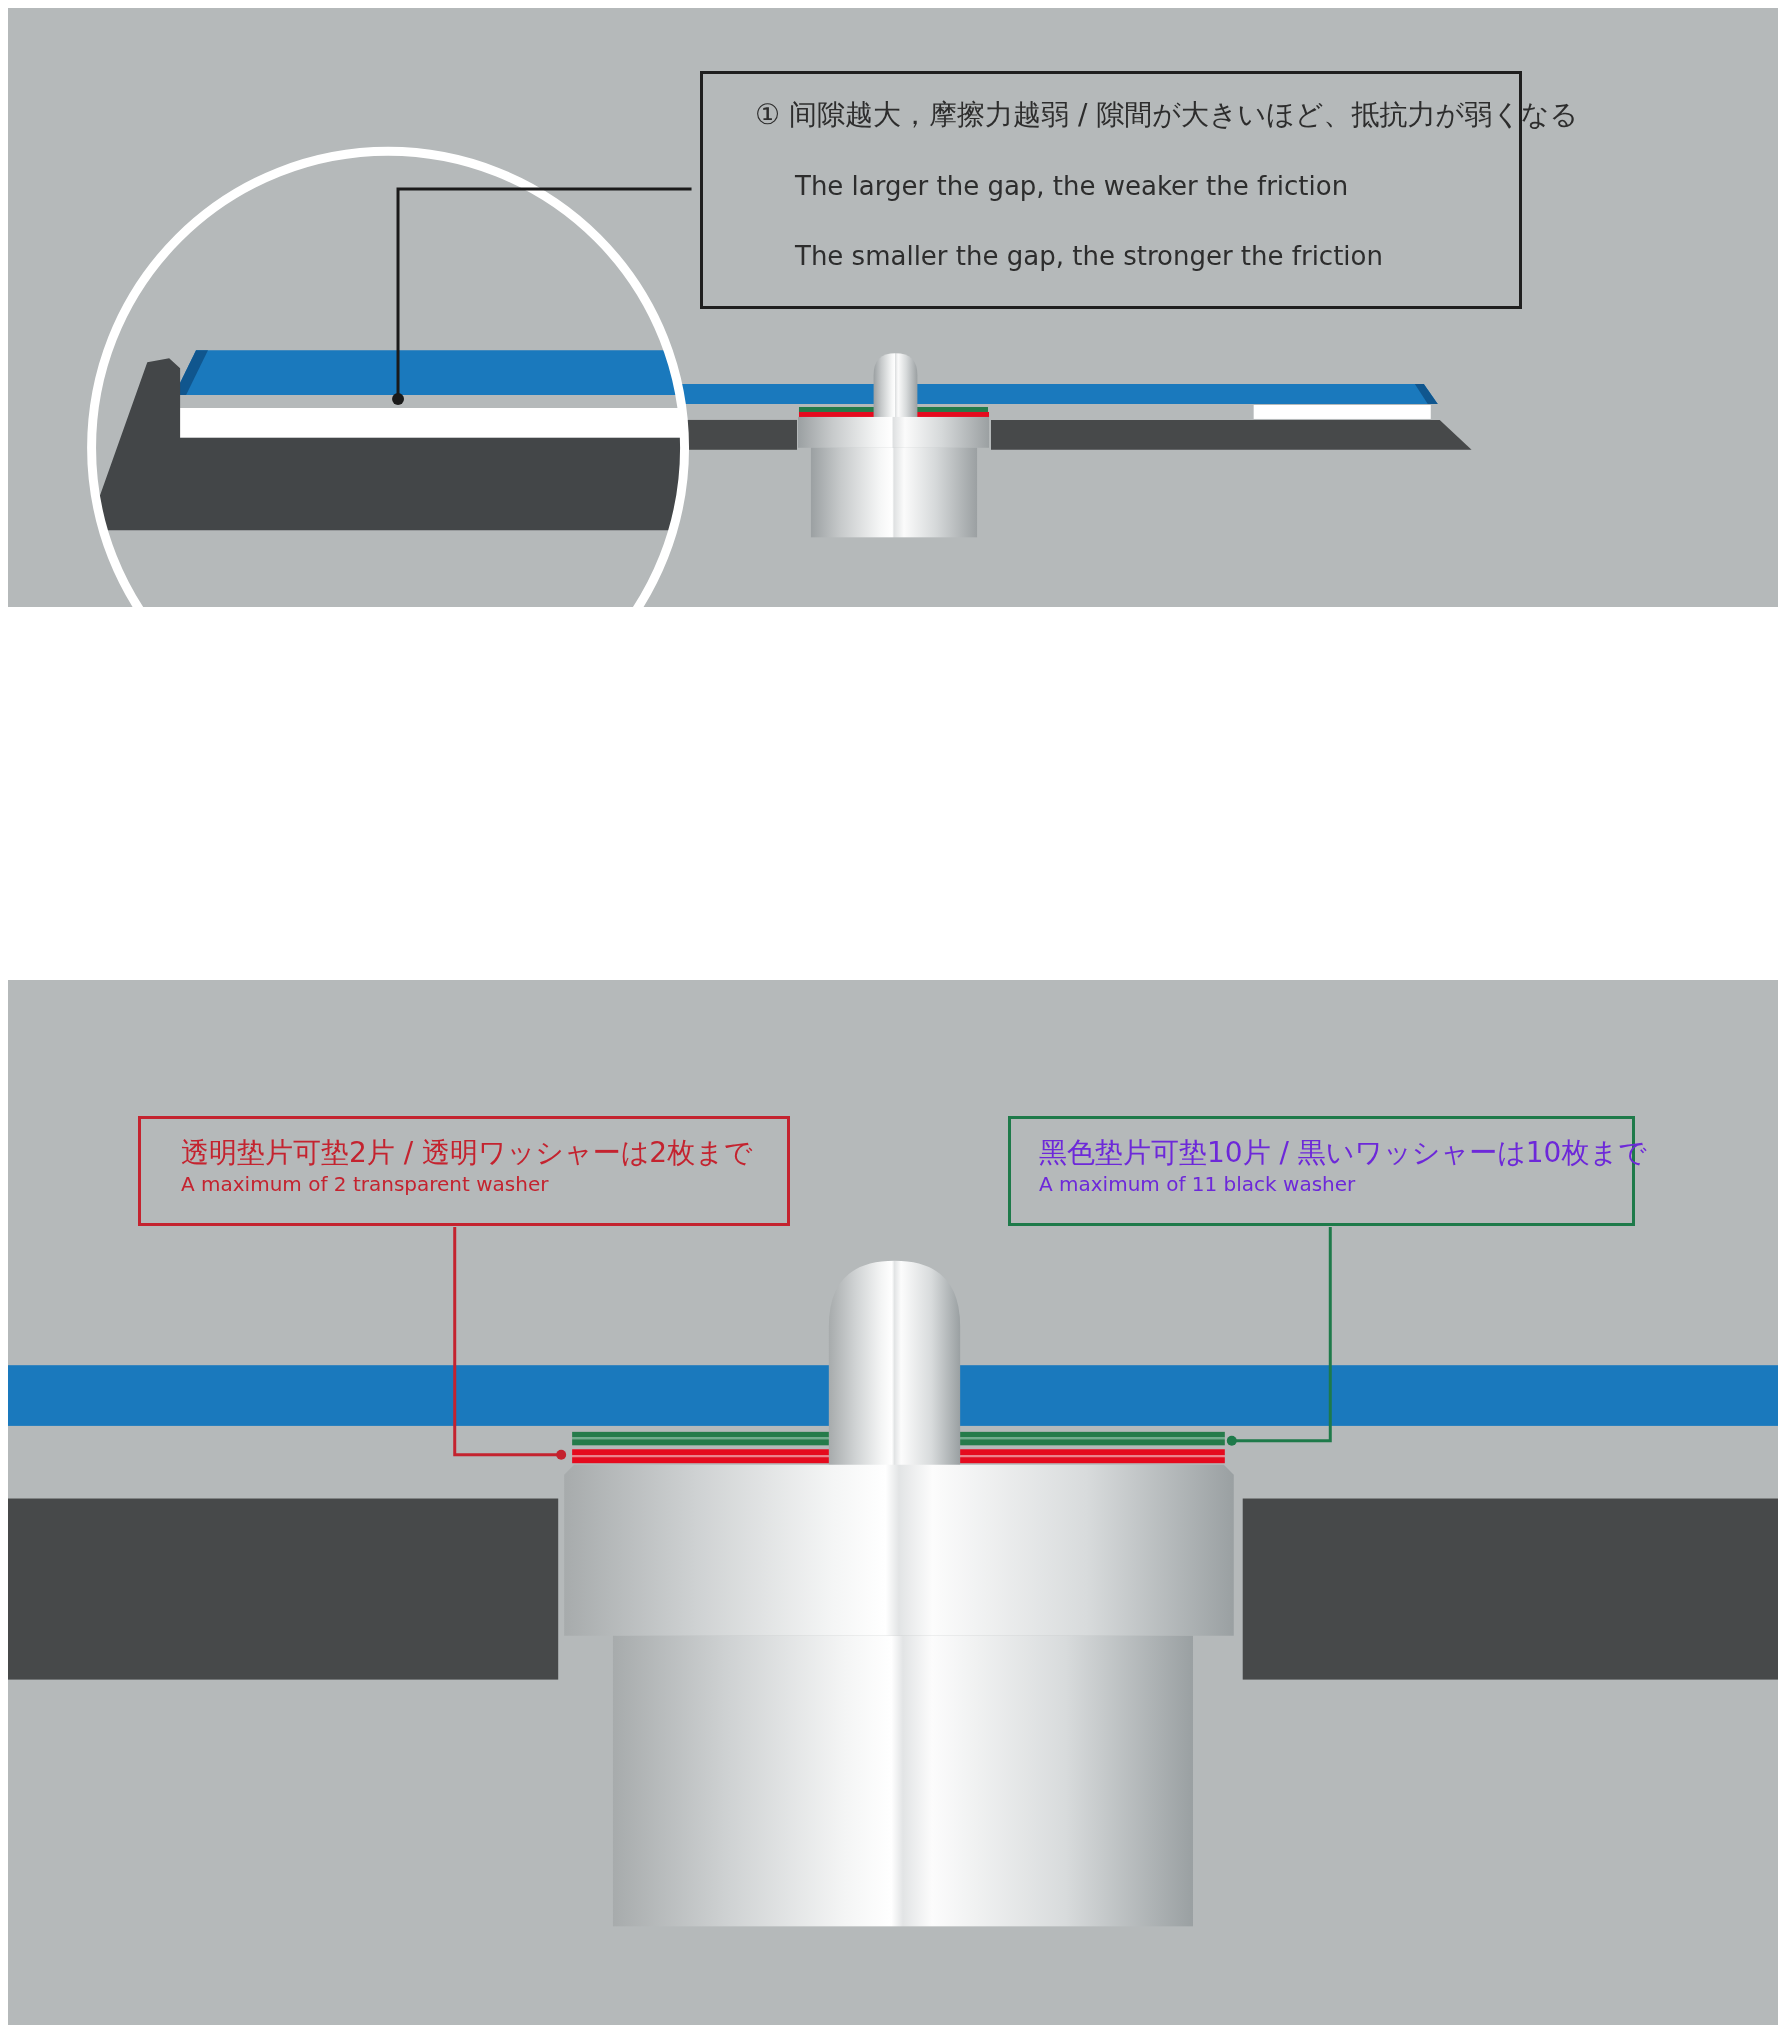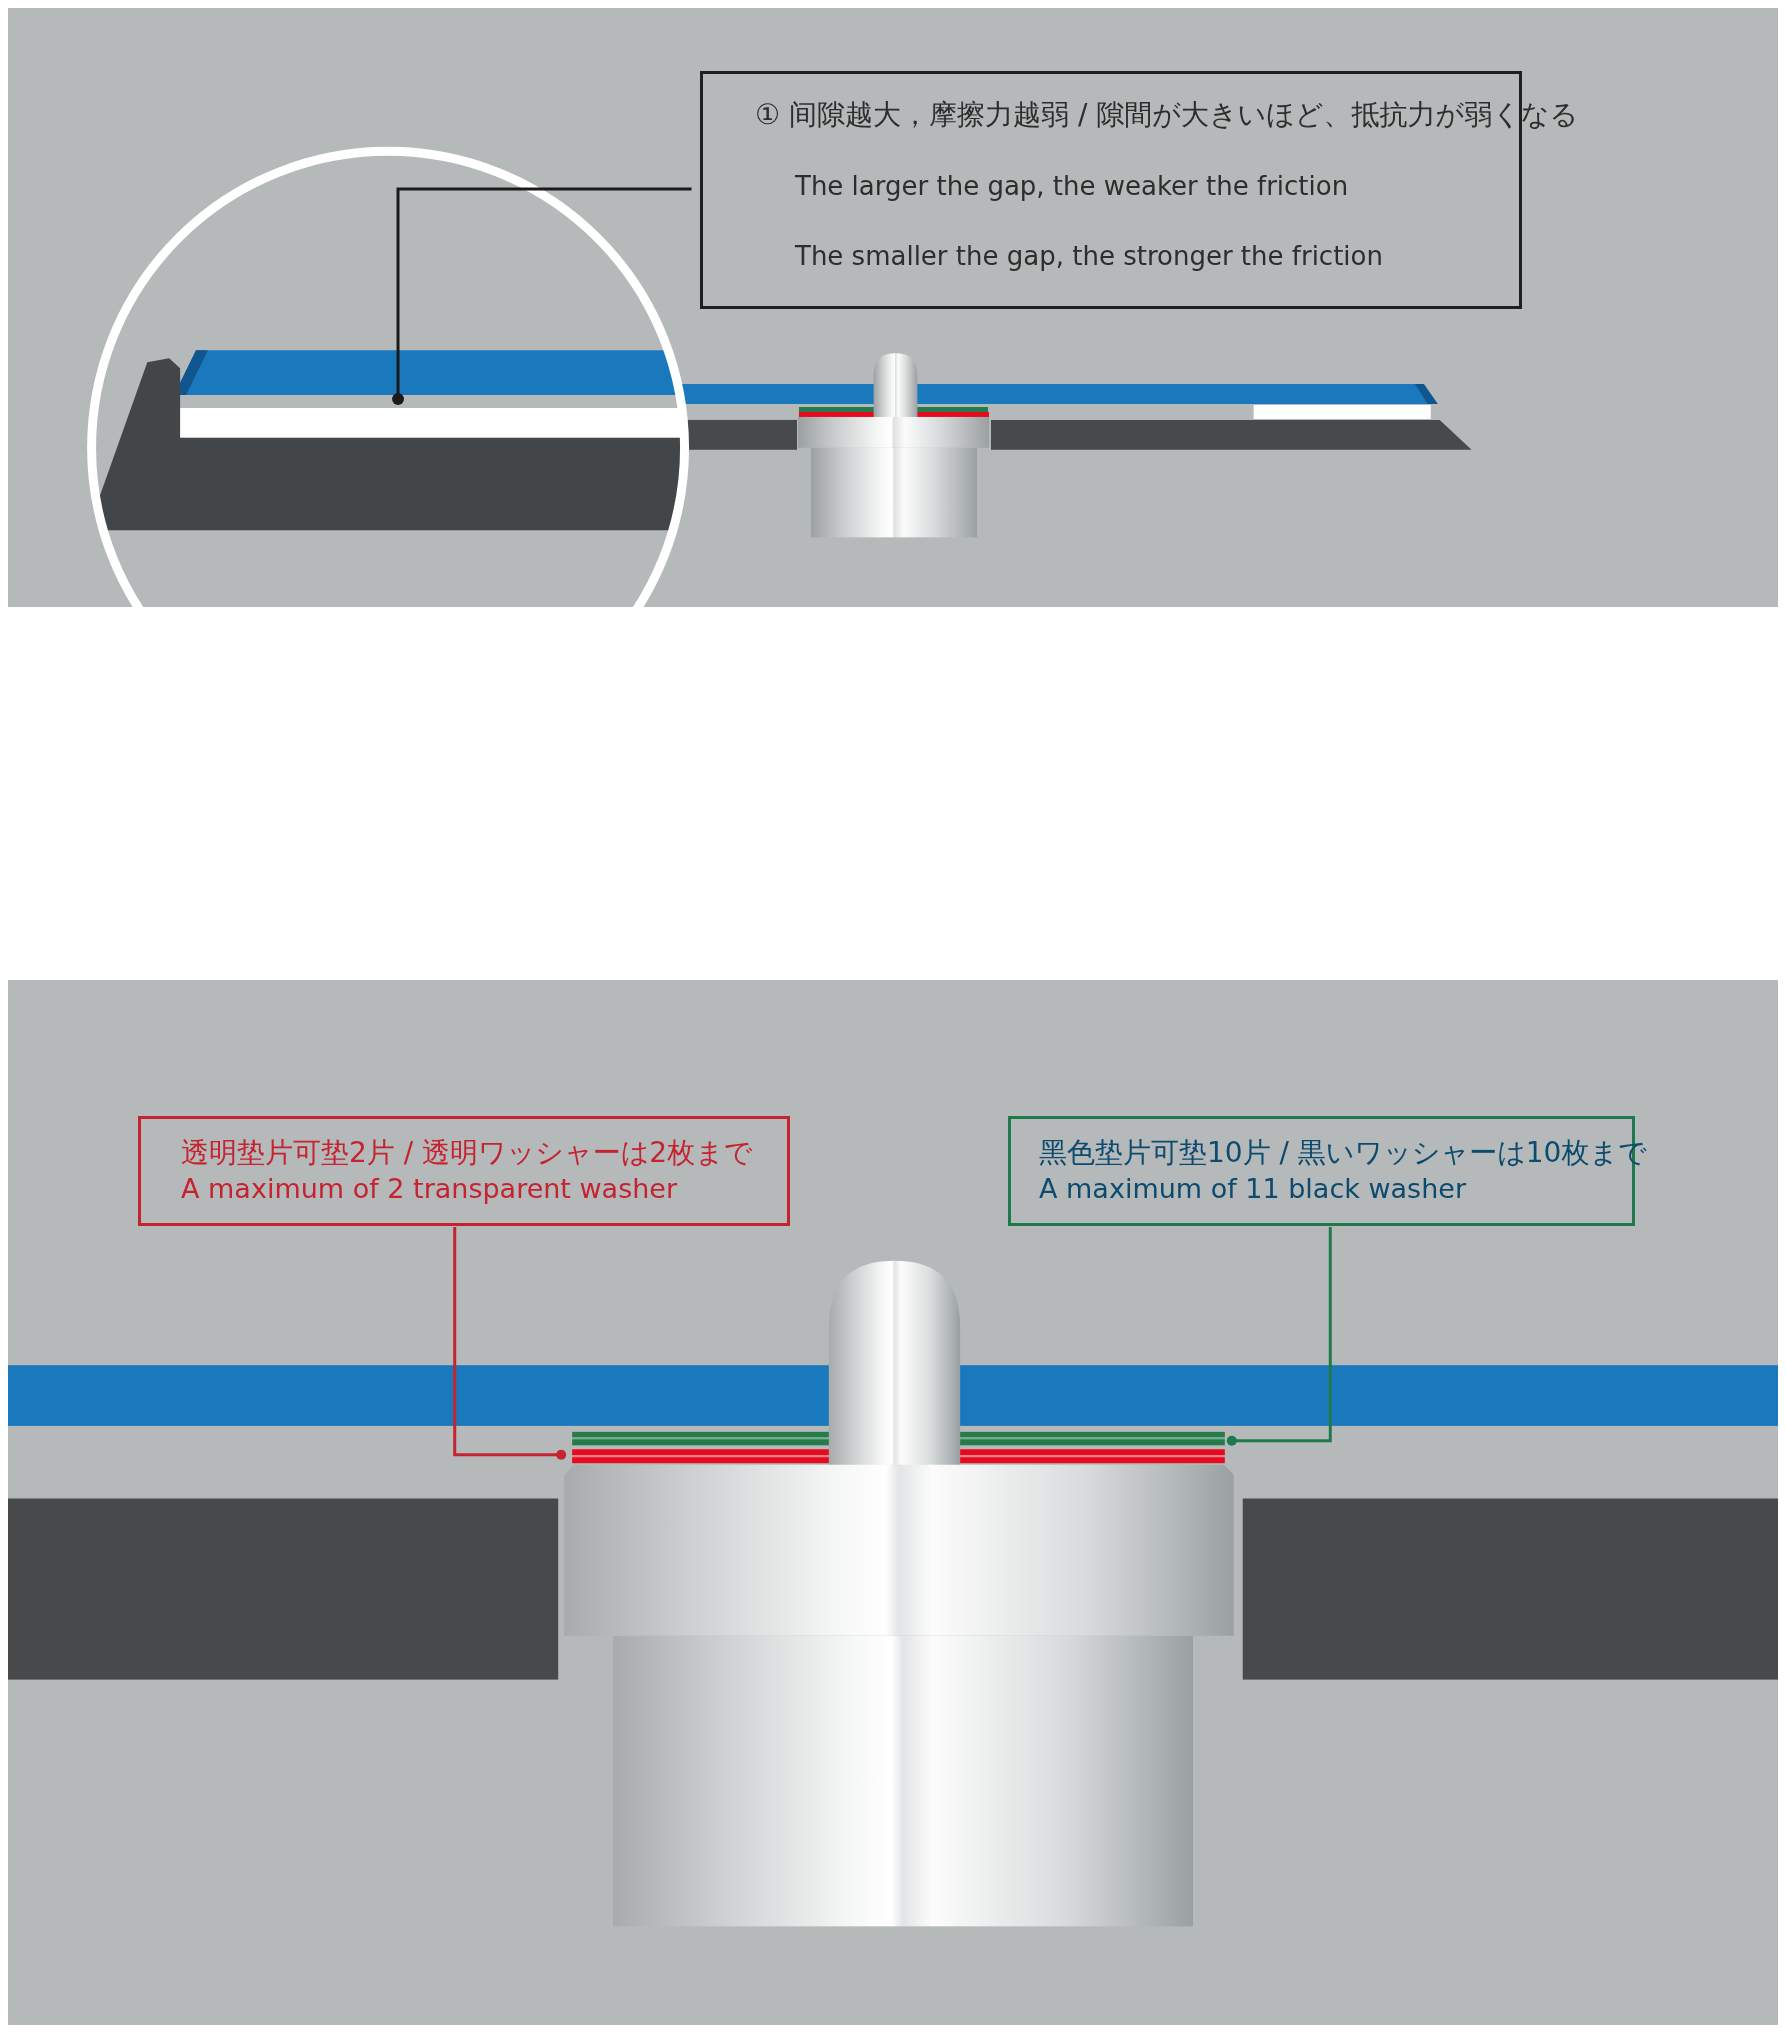--- a/index.html
+++ b/index.html
@@ -15,23 +15,23 @@
             border:3px solid #1f1f1f;box-sizing:border-box;color:#2d2d2d;
             padding:22px 20px 0 52px;}
   .info-item{margin-bottom:34px;}
   .info-cjk{font-size:28px;line-height:1.35;white-space:nowrap;}
   .info-en{font-size:26px;line-height:1.3;margin-left:40px;margin-top:36px;}
 
   
   .note{position:absolute;box-sizing:border-box;border-style:solid;border-width:3px;
         padding-top:16px;height:110px;}
   .note-cjk{font-size:28px;line-height:1.3;white-space:nowrap;}
-  .note-en{font-size:27px;line-height:1.3;}
+  .note-en{font-size:20px;line-height:1.3;}
   .note-red{left:116px;top:136px;width:652px;border-color:#c4232f;color:#c4232f;padding-left:40px;margin-left:14px;}
-  .note-green{left:1000px;top:136px;width:627px;border-color:#1e7a4a;color:#0c4a6e;padding-left:28px;}
+  .note-green{left:1000px;top:136px;width:627px;border-color:#1e7a4a;color:#6d28d9;padding-left:28px;}
 </style>
 </head>
 <body>
 
 <div class="page">
 
   <div class="panel panel-top">
     <svg width="1770" height="599" viewBox="8 8 1779 602">
       <defs>
         <linearGradient id="metalH" x1="0" y1="0" x2="1" y2="0">

